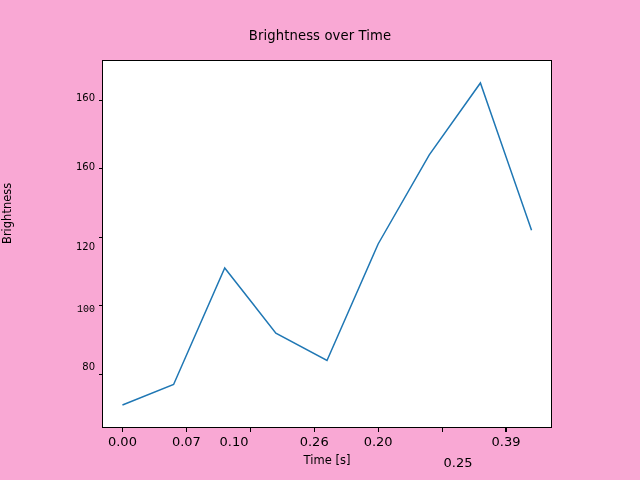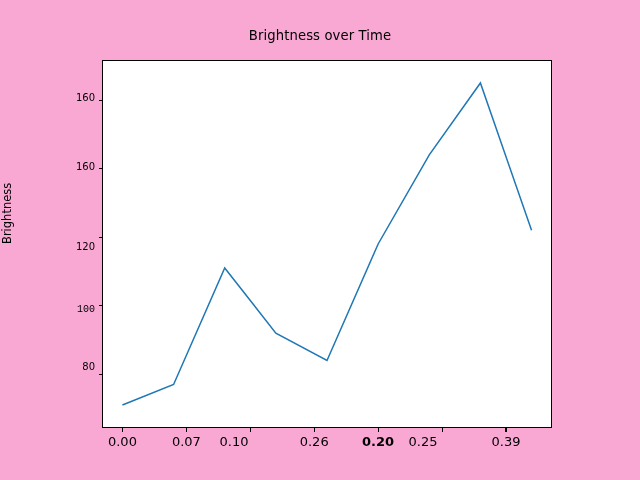--- a/index.html
+++ b/index.html
@@ -130,22 +130,23 @@
   <div id="xtick-layer">
       <div class="xtick-mark" style="left: 121.905px;"></div>
       <div class="xtick-label" style="left: 97.4545px;">0.00</div>
       <div class="xtick-mark" style="left: 185.825px;"></div>
       <div class="xtick-label" style="left: 161.375px;">0.07</div>
       <div class="xtick-mark" style="left: 249.745px;"></div>
       <div class="xtick-label" style="left: 209px;">0.10</div>
       <div class="xtick-mark" style="left: 313.666px;"></div>
       <div class="xtick-label" style="left: 289.216px;">0.26</div>
       <div class="xtick-mark" style="left: 377.586px;"></div>
-      <div class="xtick-label" style="left: 353.136px; font-weight: bold;">0.20</div>
+      <div class="xtick-label" style="left: 353.136px;">0.20</div>
       <div class="xtick-mark" style="left: 441.507px;"></div>
-      <div class="xtick-label" style="left: 398px;">0.25</div>
+      <div class="xtick-label" style="left: 433px; margin-top: 21px;">0.25</div>
       <div class="xtick-mark" style="left: 505.427px;"></div>
       <div class="xtick-label" style="left: 480.977px;">0.39</div>
     </div>
 
+  <div id="xlabel">Time [s]</div>
   <div id="ylabel">Brightness</div>
 
 </div>
 
 </body></html>

